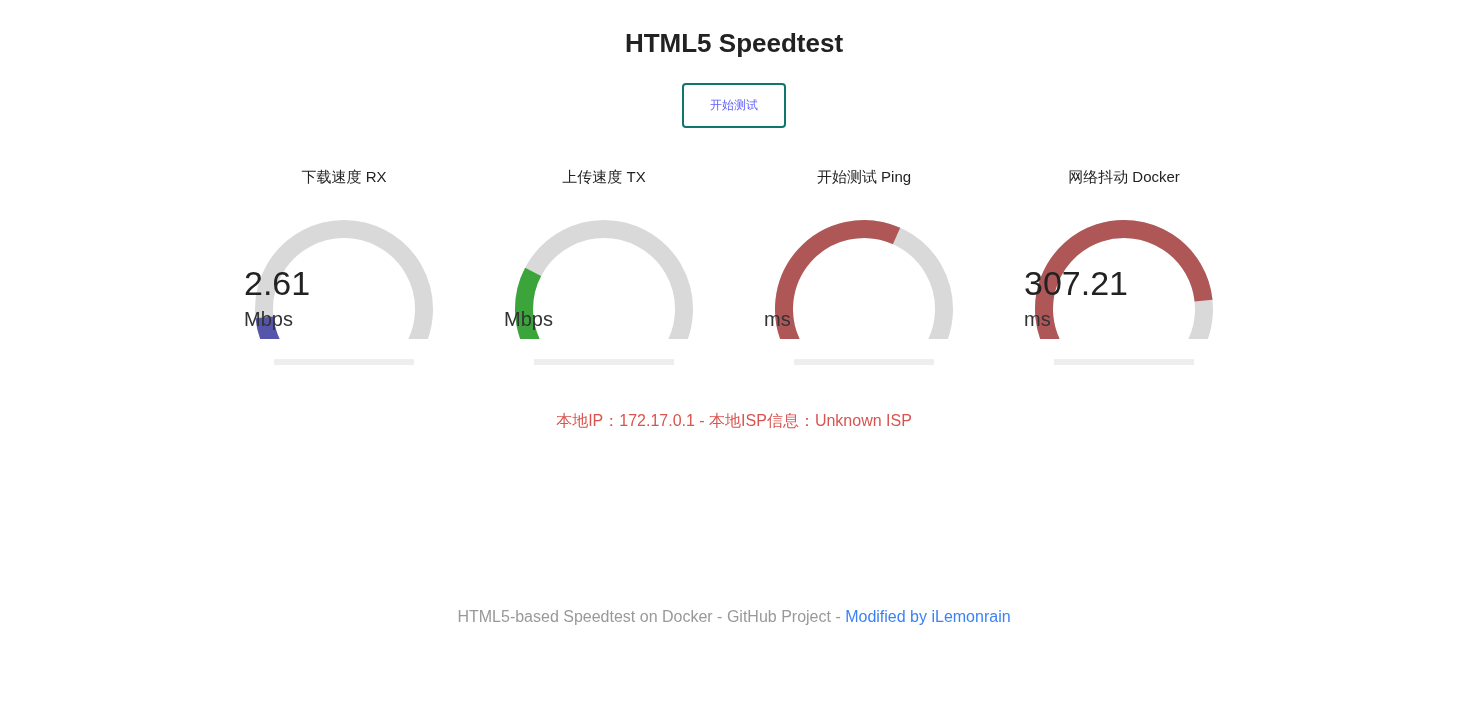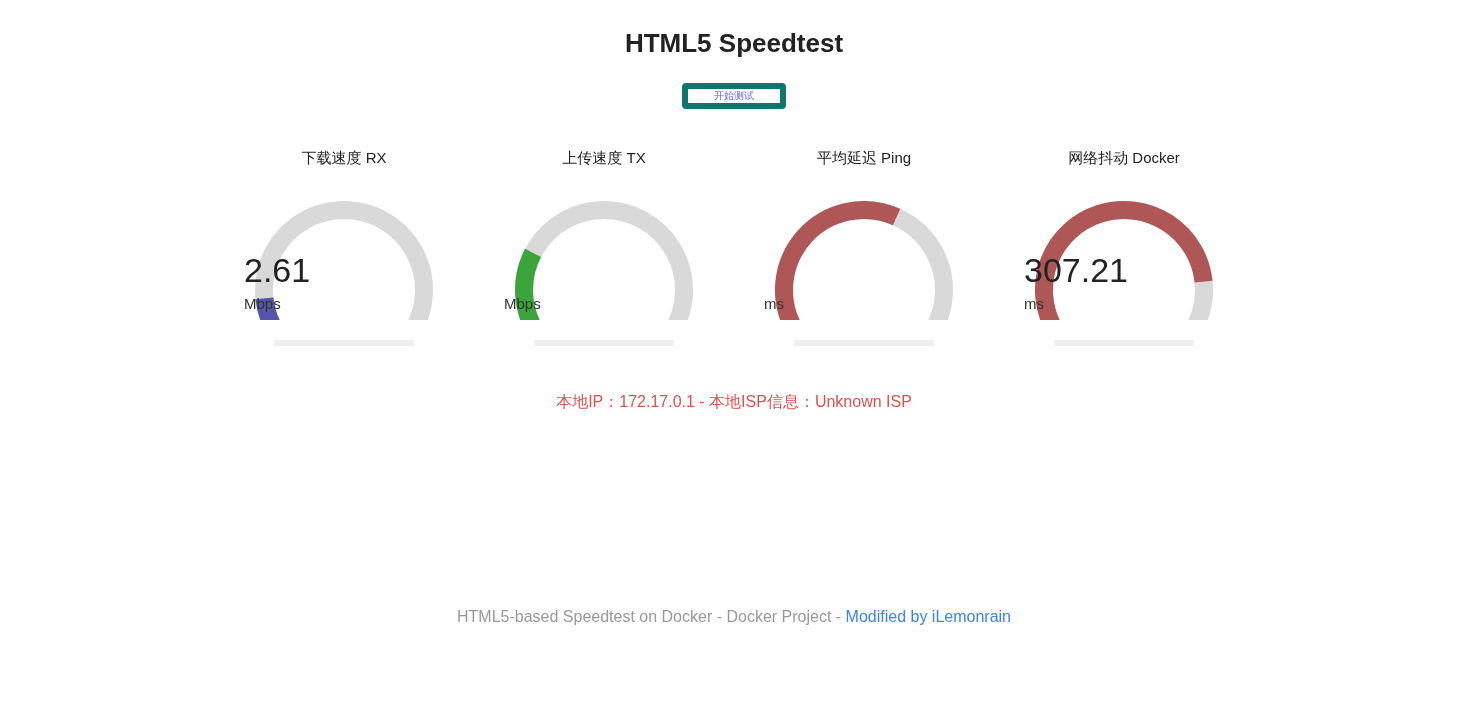--- a/index.html
+++ b/index.html
@@ -17,25 +17,25 @@
       font-weight: 700;
       color: #222;
       padding-top: 28px;
     }
     .start-row {
       text-align: center;
       margin-top: 24px;
     }
     .start-button {
       display: inline-block;
-      border: 6px solid #0f766e;
+      border: 2px solid #0f766e;
       color: #6060FB;
       background: #fff;
-      padding: 0 26px;
-      font-size: 10px;
+      padding: 12px 26px;
+      font-size: 12px;
       border-radius: 4px;
       cursor: pointer;
       font-family: inherit;
     }
     .gauges {
       display: flex;
       justify-content: center;
       gap: 40px;
       margin-top: 40px;
     }
@@ -70,21 +70,21 @@
       bottom: 8px;
       text-align: left;
     }
     .gauge-value {
       font-size: 34px;
       font-weight: 400;
       color: #222;
       line-height: 1;
     }
     .gauge-unit {
-      font-size: 15px;
+      font-size: 20px;
       color: #333;
       margin-top: 8px;
     }
     .gauge-bar {
       width: 140px;
       height: 6px;
       background: #eee;
       margin-top: 20px;
     }
     .ip-line {
@@ -136,21 +136,21 @@
           <path d="M 30.717967697244916 150 A 80 80 0 1 1 169.2820323027551 150" fill="none" stroke="#d9d9d9" stroke-width="18"></path>
           <path d="M 30.717967697244916 150 A 80 80 0 0 1 29.103713661502823 72.93631719041107" fill="none" stroke="#3BA43B" stroke-width="18"></path>
         </svg>
         <div class="gauge-text">
           <div class="gauge-unit">Mbps</div>
         </div>
       </div>
       <div class="gauge-bar"></div>
     </div>
     <div class="gauge">
-      <div class="gauge-label">平均延迟 Ping</div>
+      <div class="gauge-label">开始测试 Ping</div>
       <div class="gauge-dial">
         <svg width="200" height="140">
           <path d="M 30.717967697244916 150 A 80 80 0 1 1 169.2820323027551 150" fill="none" stroke="#d9d9d9" stroke-width="18"></path>
           <path d="M 30.717967697244916 150 A 80 80 0 0 1 132.53893144606403 36.91636338859193" fill="none" stroke="#AF5757" stroke-width="18"></path>
         </svg>
         <div class="gauge-text">
           <div class="gauge-unit">ms</div>
         </div>
       </div>
       <div class="gauge-bar"></div>
@@ -167,14 +167,14 @@
           <div class="gauge-unit">ms</div>
         </div>
       </div>
       <div class="gauge-bar"></div>
     </div>
   </div>
 
 <div class="ip-line">本地IP：172.17.0.1 - 本地ISP信息：Unknown ISP</div>
 
 <div class="footer">
-  <span class="link">HTML5-based Speedtest on Docker</span><span> - </span><span class="link">Docker Project</span><span> - </span><span class="mod">Modified by iLemonrain</span>
+  <span class="link">HTML5-based Speedtest on Docker</span><span> - </span><span class="link">GitHub Project</span><span> - </span><span class="mod">Modified by iLemonrain</span>
 </div>
 
 </body></html>

